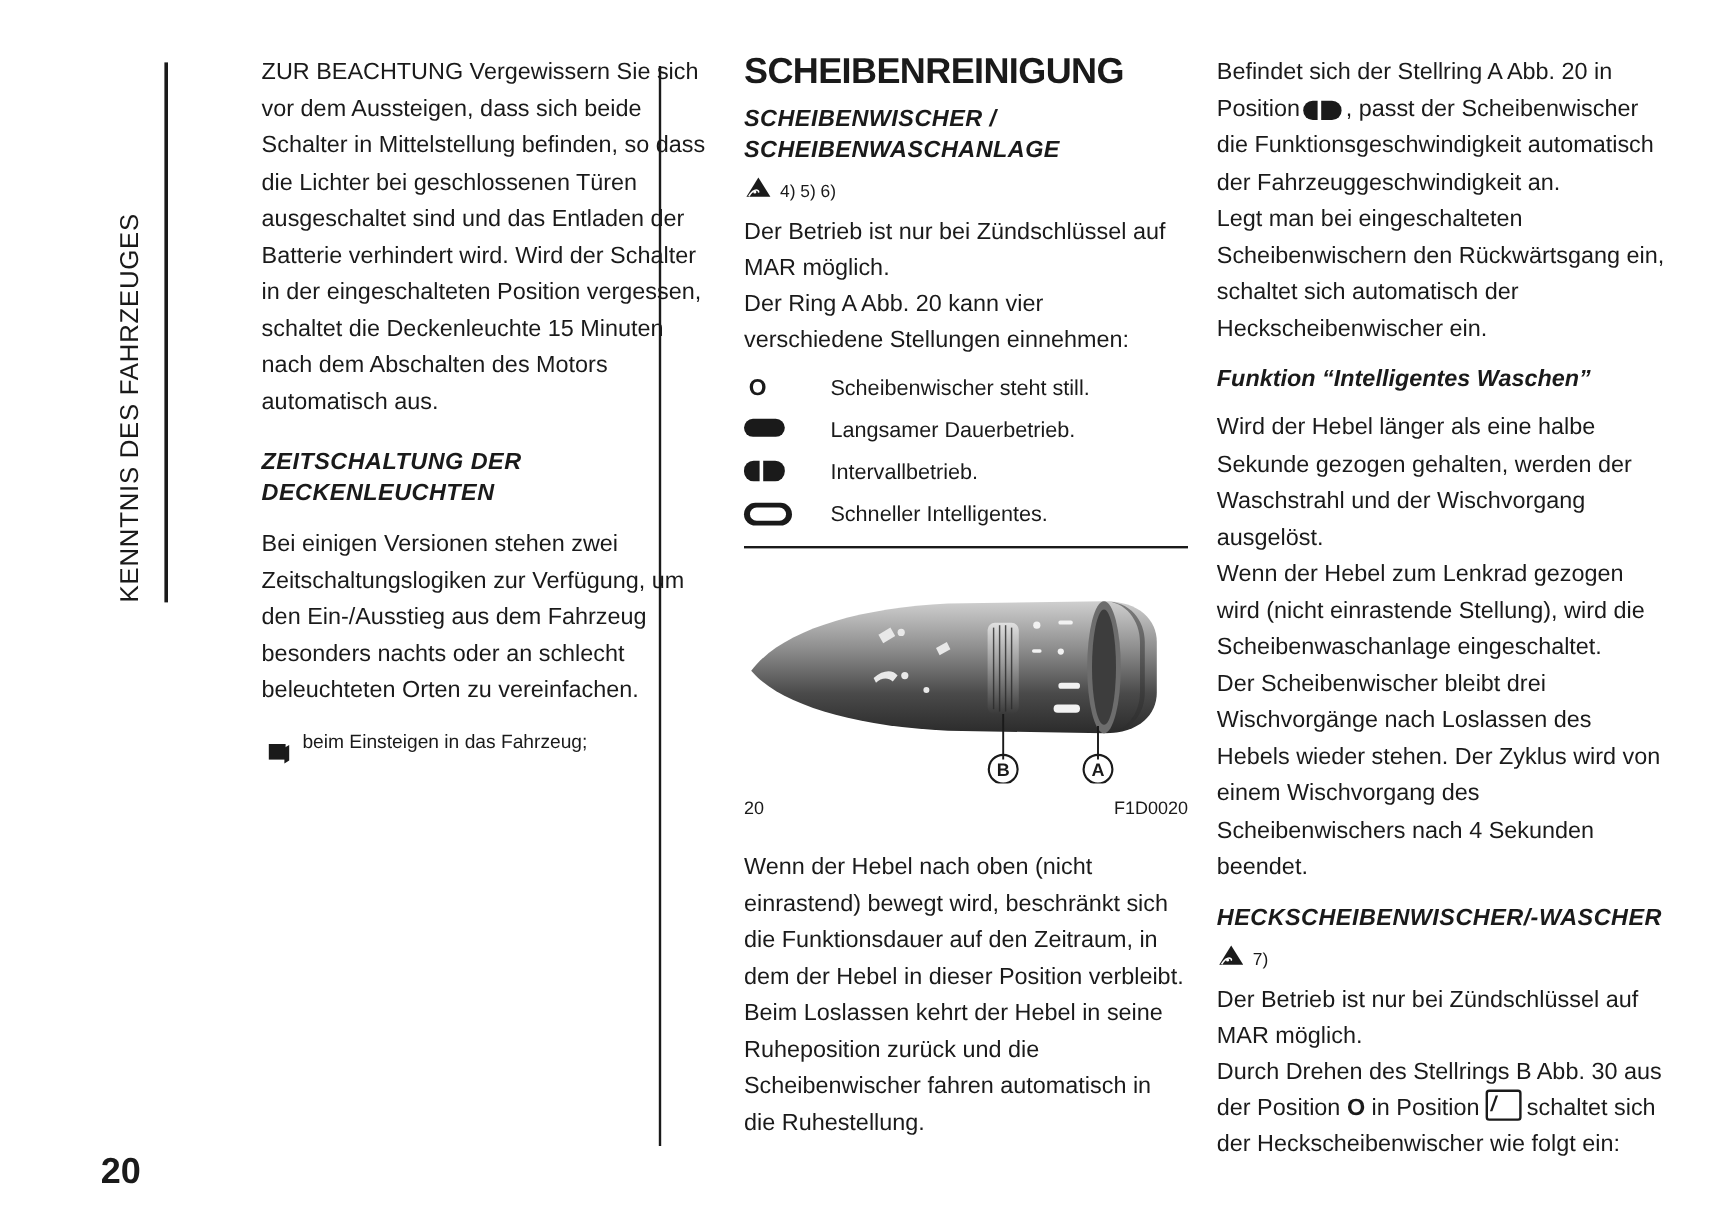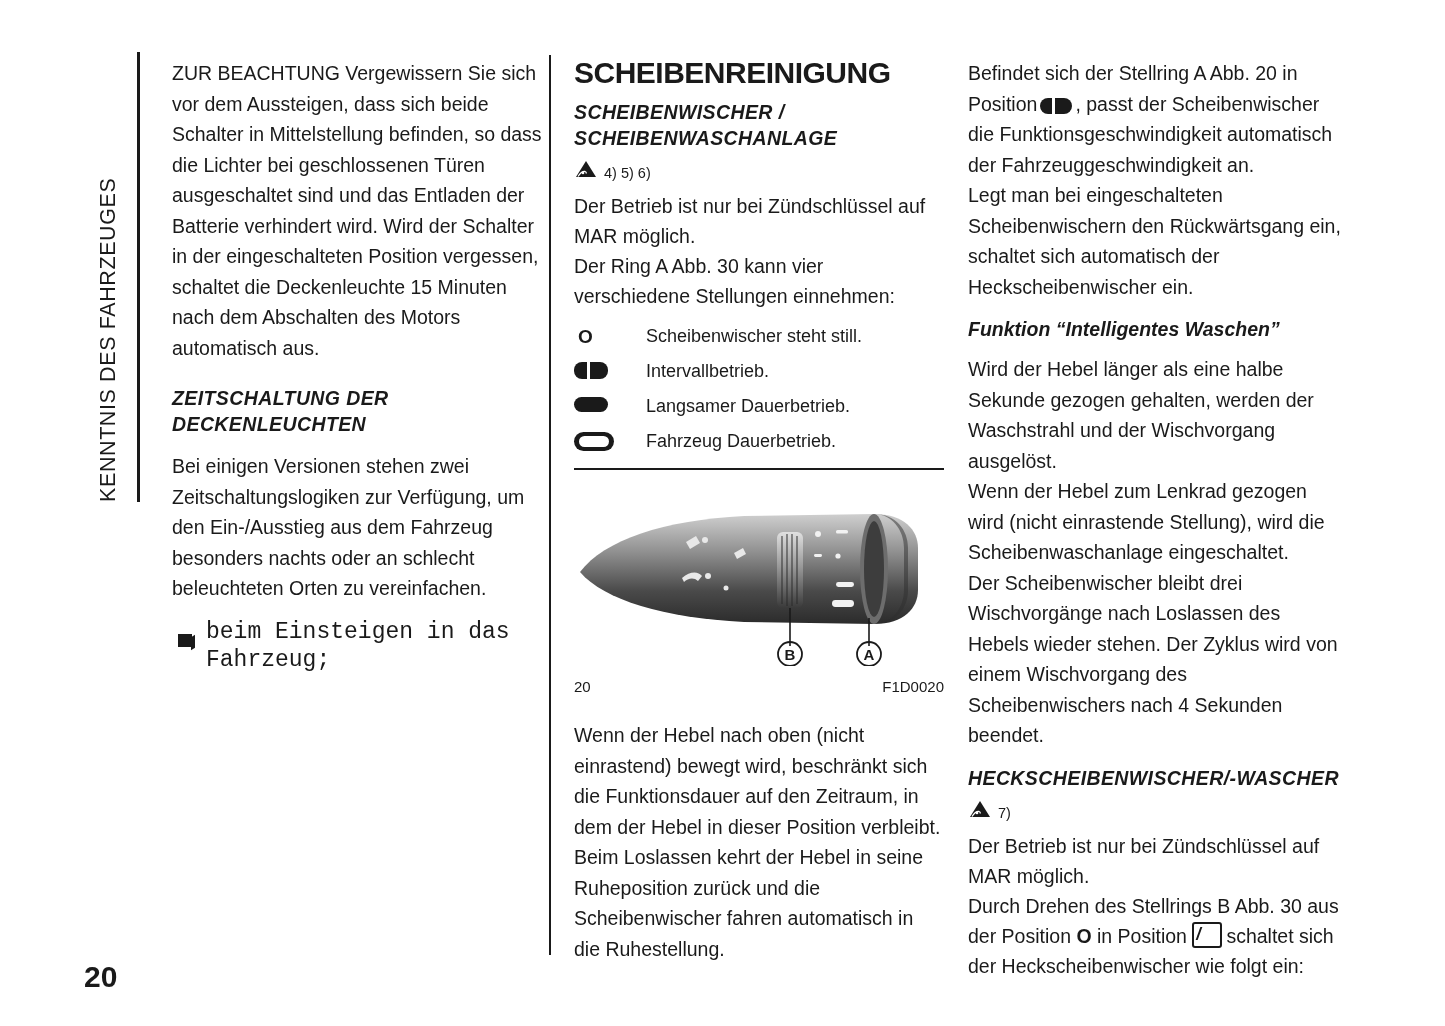--- a/index.html
+++ b/index.html
@@ -47,23 +47,24 @@
     transform-origin: 0 0;
     translate: 0 450px;
     font-size: 21.5px;
     letter-spacing: 0.6px;
     color: #1a1a1a;
     white-space: nowrap;
   }
   
   .col {
     position: absolute;
-    top: 58px;
+    top: 45px;
     font-size: 19.5px;
     line-height: 30.5px;
+    margin-left: 46px;
   }
   .col-1 { left: 172px; width: 370px; }
   .col-2 { left: 574px; width: 370px; }
   .col-3 { left: 968px; width: 375px; }
 
   .col-divider {
     position: absolute;
     top: 55px;
     width: 2px;
     height: 900px;
@@ -227,23 +228,22 @@
   .sq::after {
     content: "";
     position: absolute;
     right: -3px; top: 2px;
     width: 4px; height: 13px;
     background: #1a1a1a;
     transform: skewY(-30deg);
   }
   .bullet-text {
     flex: 1 1 auto;
-    font-size: 23px;
+    font-size: 16px;
     line-height: 28px;
-    font-family: Liberation Mono, monospace;
   }
 
   
   .fig-wrap {
     position: relative;
     margin-top: 8px;
   }
   .fig-rule {
     width: 100%;
     height: 2px;
@@ -306,46 +306,46 @@
         <svg width="26" height="22" viewBox="0 0 26 22">
           <path d="M2 18 L12 2 L22 18 Z" fill="#1a1a1a"></path>
           <path d="M4 17.5 C7 13 9 12 11 12.5 C12 12.8 12.5 13.5 12 14.5" fill="none" stroke="#ffffff" stroke-width="1.3"></path>
           <circle cx="9" cy="14" r="1.3" fill="#ffffff"></circle>
         </svg>
       </span>
       <span class="fn-text">4) 5) 6)</span>
     </div>
 
     <p class="para tight">Der Betrieb ist nur bei Zündschlüssel auf MAR möglich.</p>
-    <p class="para tight">Der Ring A Abb. 30 kann vier verschiedene Stellungen einnehmen:</p>
+    <p class="para tight">Der Ring A Abb. 20 kann vier verschiedene Stellungen einnehmen:</p>
     <div style="height:12px"></div>
 
     <div class="sym-row">
       <div class="sym-cell">
           <span class="sym-o">O</span>
         </div>
       <div class="sym-text">Scheibenwischer steht still.</div>
     </div>
     <div class="sym-row">
       <div class="sym-cell">
+          <span class="pill-slow"></span>
+        </div>
+      <div class="sym-text">Langsamer Dauerbetrieb.</div>
+    </div>
+    <div class="sym-row">
+      <div class="sym-cell">
           <span class="pill-int"></span>
         </div>
       <div class="sym-text">Intervallbetrieb.</div>
-    </div>
-    <div class="sym-row">
-      <div class="sym-cell">
-          <span class="pill-slow"></span>
-        </div>
-      <div class="sym-text">Langsamer Dauerbetrieb.</div>
     </div>
     <div class="sym-row">
       <div class="sym-cell">
           <span class="pill-fast"></span>
         </div>
-      <div class="sym-text">Fahrzeug Dauerbetrieb.</div>
+      <div class="sym-text">Schneller Intelligentes.</div>
     </div>
 
     <div class="fig-rule"></div>
 
     <div class="fig-wrap">
       <svg class="figure-svg" width="370" height="180" viewBox="0 0 370 180">
         <defs>
           <linearGradient id="gstalk" x1="0" y1="0" x2="0" y2="1">
             <stop offset="0%" stop-color="#cfcfcf"></stop>
             <stop offset="35%" stop-color="#8f8f8f"></stop>

